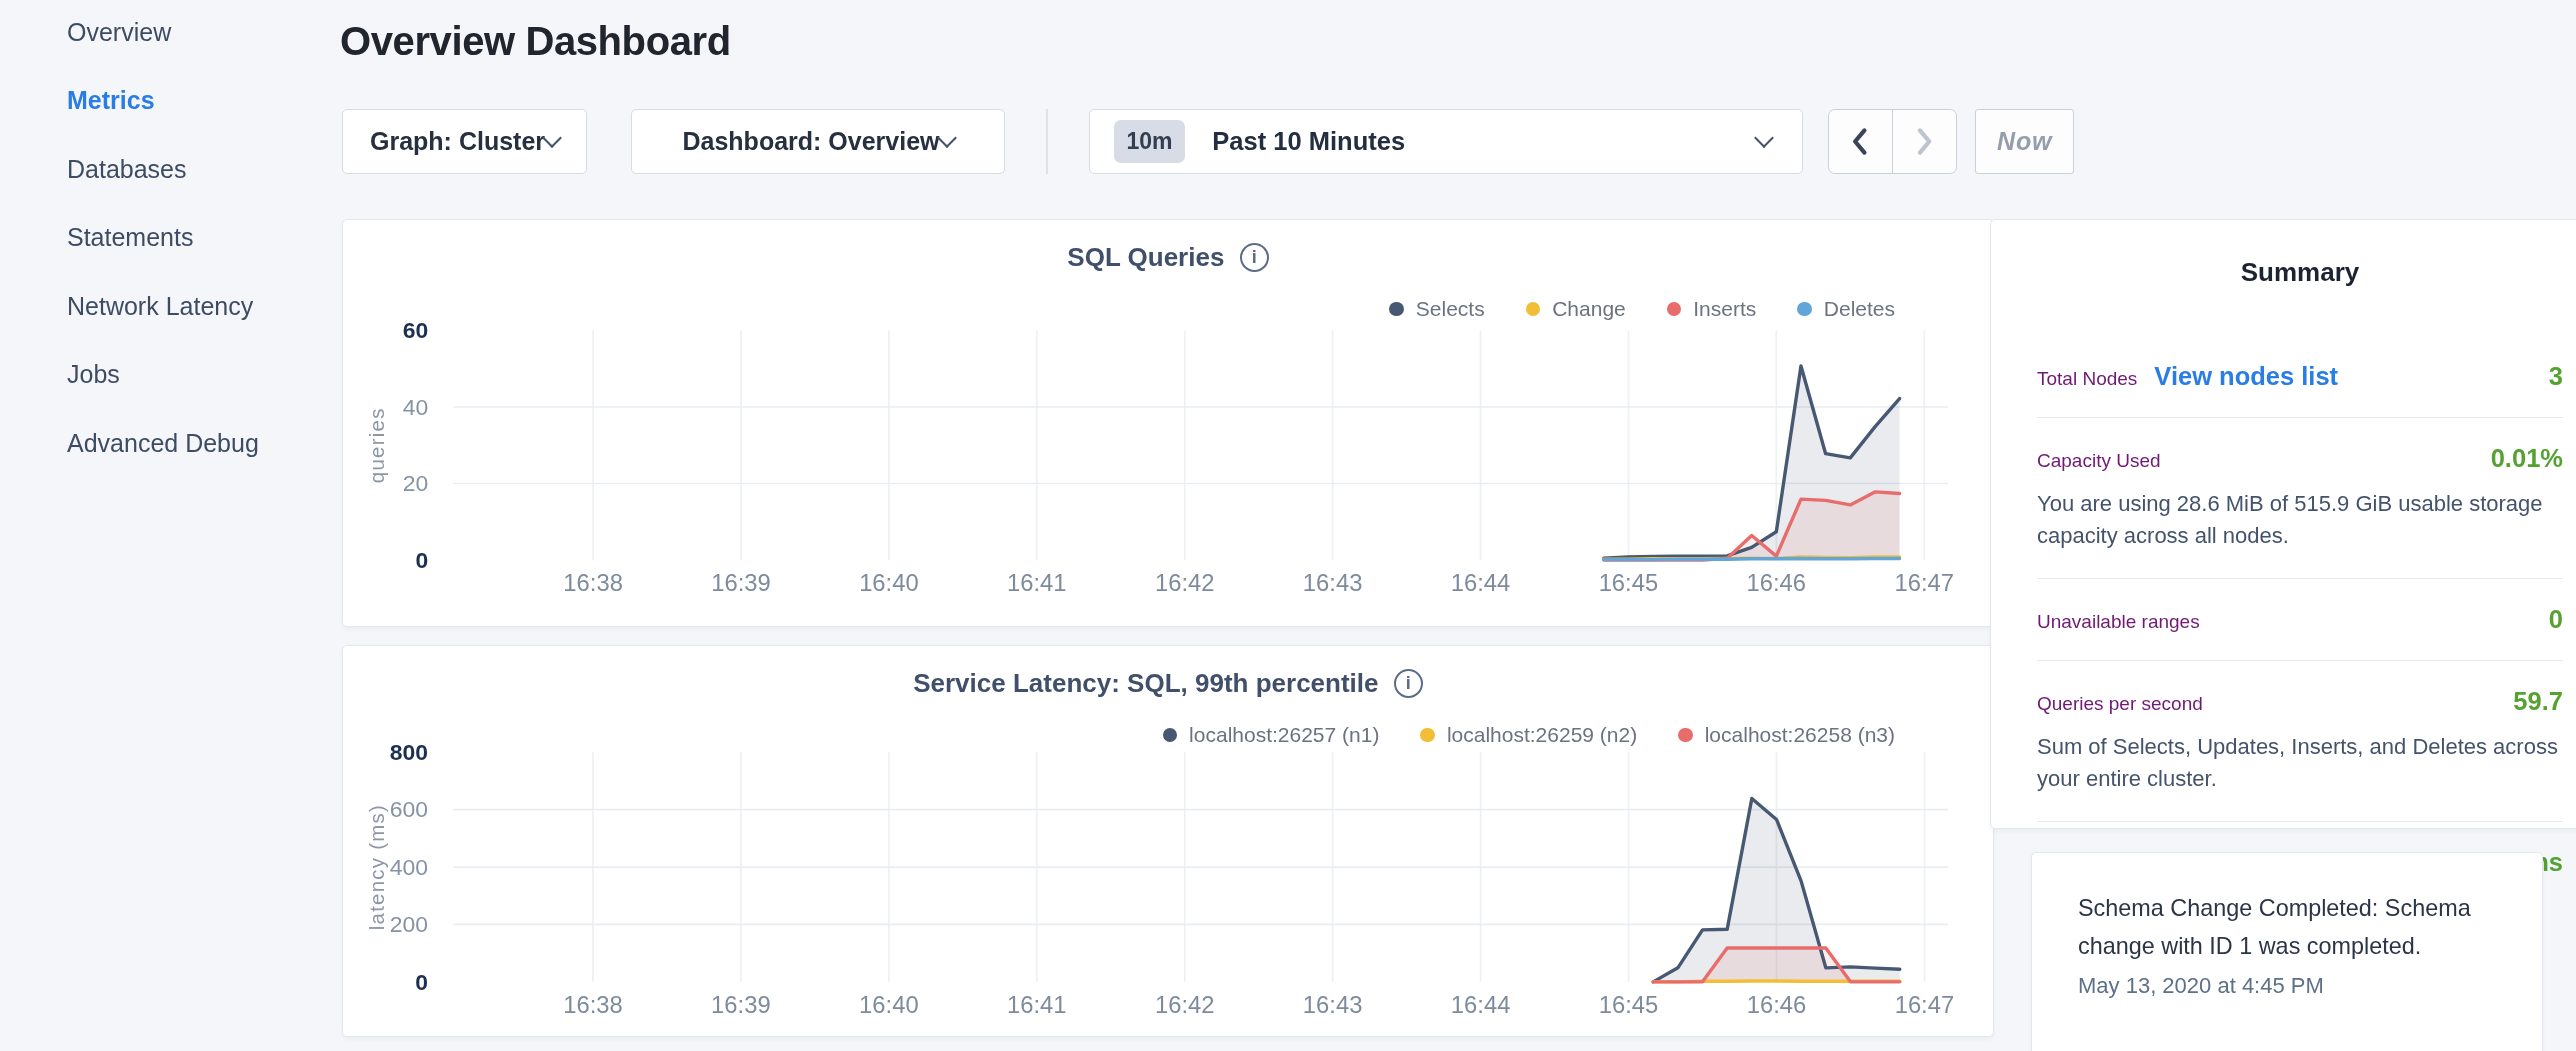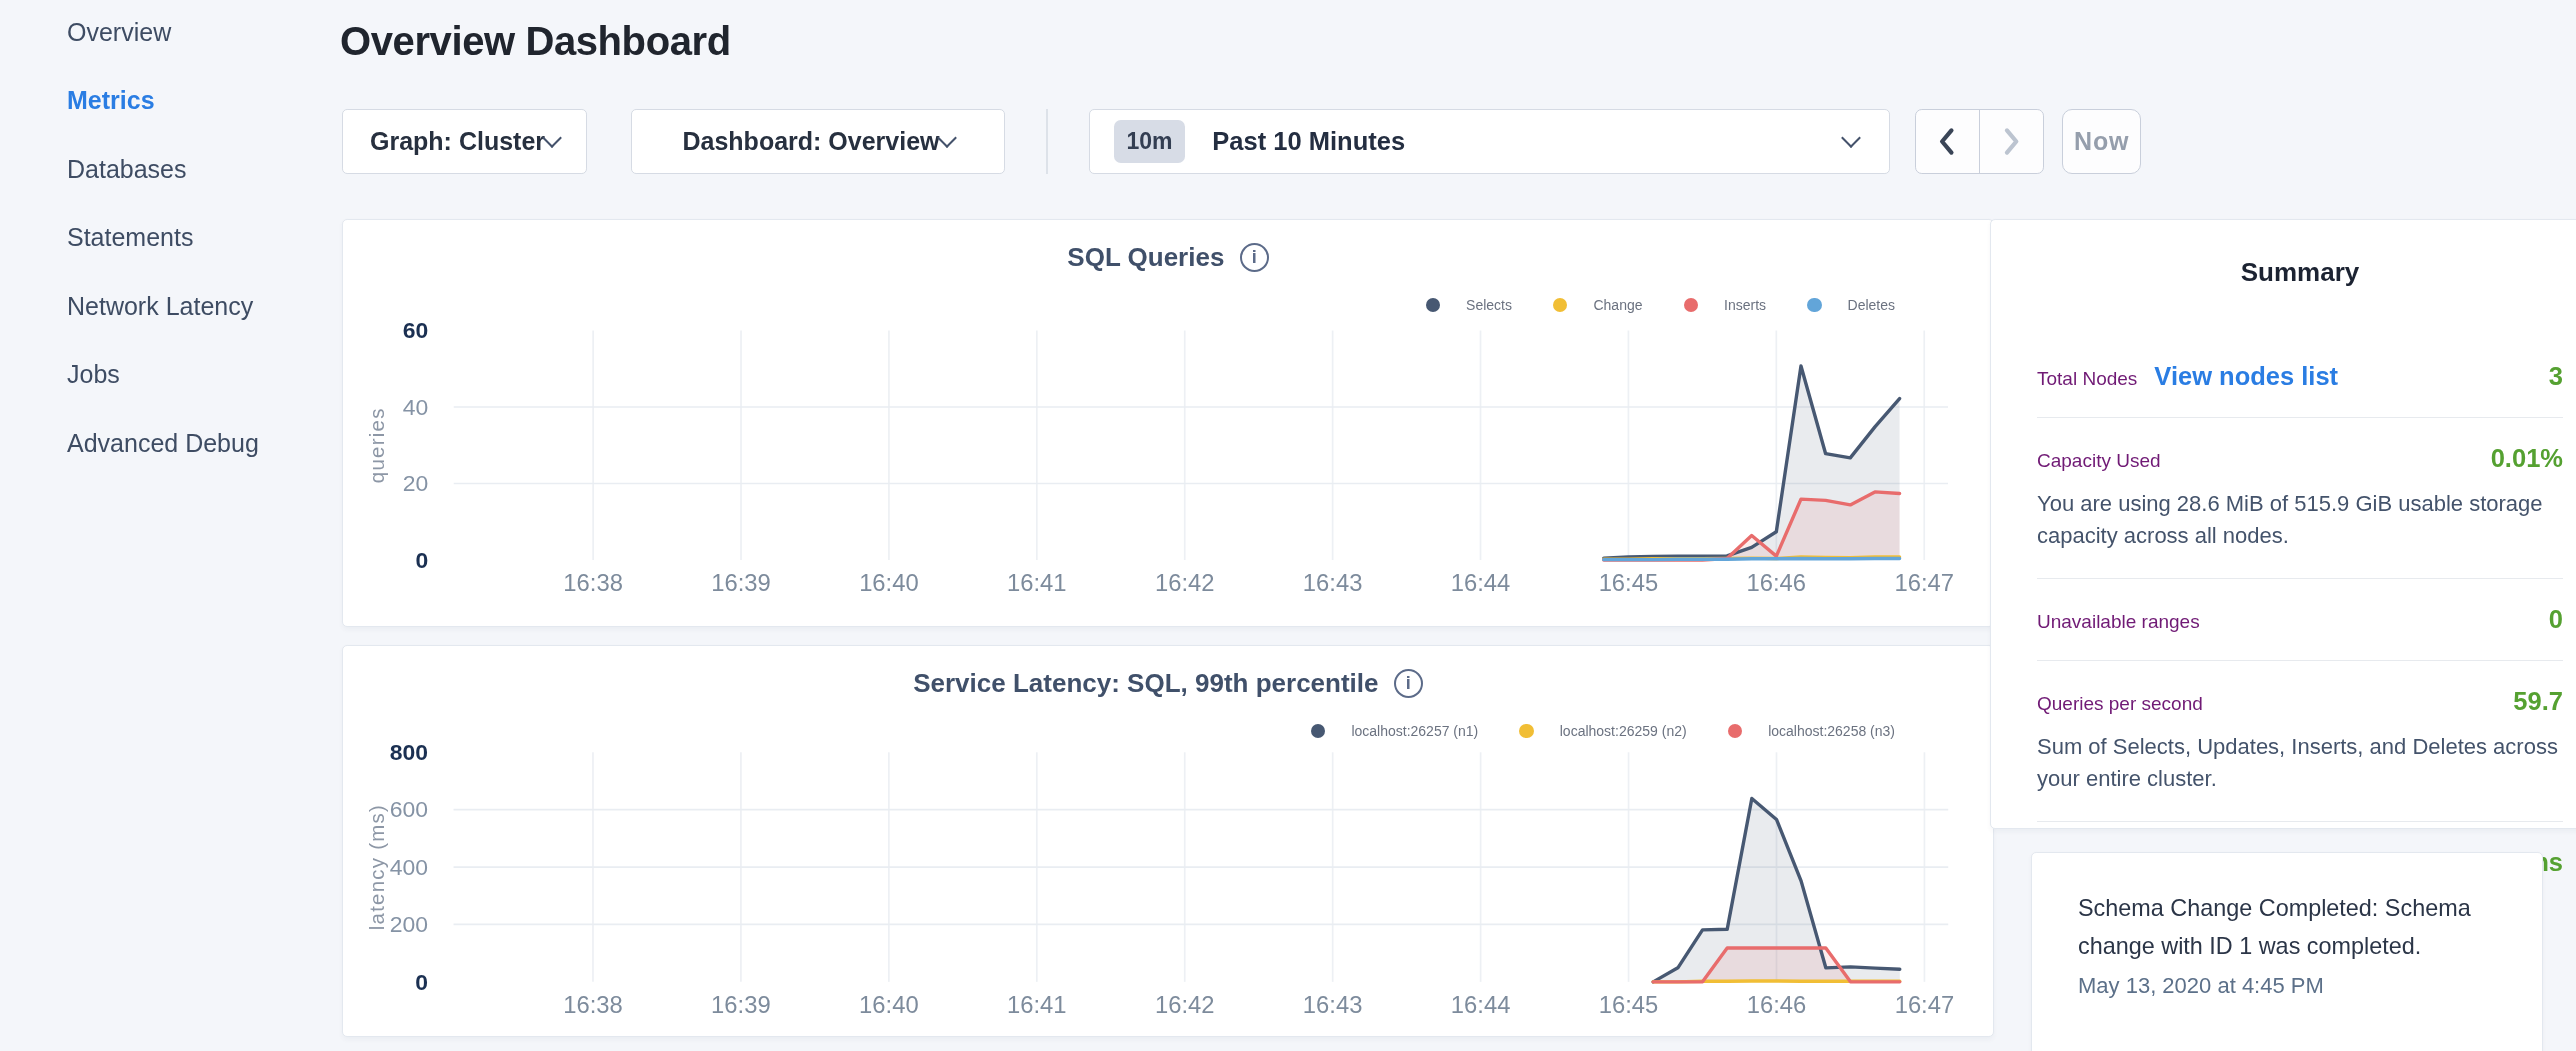--- a/index.html
+++ b/index.html
@@ -12,39 +12,39 @@
   .nav-item.active{color:#2a7de3;font-weight:bold;}
 
   
   .page-title{position:absolute;left:340px;top:18.7px;font-size:40px;font-weight:bold;color:#20252e;letter-spacing:-0.4px;}
   .toolbar{position:absolute;left:342px;top:109px;height:65px;display:flex;align-items:stretch;}
   .tb-btn{box-sizing:border-box;background:#fff;border:1.7px solid #d6dbe4;border-radius:5.1px;display:flex;align-items:center;justify-content:center;font-size:25px;font-weight:bold;color:#27303f;cursor:pointer;}
   .dd-graph{width:245px;}
   .dd-dash{width:374px;margin-left:44px;}
   .caret{width:12px;height:12px;border-right:2.6px solid #44526b;border-bottom:2.6px solid #44526b;transform:rotate(45deg);margin-top:-6.8px;}
   .tb-divider{width:1.7px;background:#dde2e9;margin:0 41px;}
-  .dd-time{width:801px;justify-content:flex-start;padding:11px 24px;}
+  .dd-time{width:714px;justify-content:flex-start;padding:11px 24px;}
   .time-badge{background:#d7dce6;color:#333e52;font-size:23px;font-weight:bold;padding:7.7px 12.8px;border-radius:6.8px;}
   .time-label{margin-left:27px;font-size:25.5px;color:#242e41;}
   .dd-time .caret{margin-left:auto;margin-right:6.8px;}
   .arrow-group{box-sizing:border-box;margin-left:25.5px;width:129px;background:#fdfdfe;border:1.7px solid #c9cfdb;border-radius:6.8px;display:flex;}
   .arrow-cell{flex:1;display:flex;align-items:center;justify-content:center;cursor:pointer;}
   .arrow-cell:first-child{border-right:1.7px solid #c9cfdb;}
-  .now-btn{box-sizing:border-box;margin-left:18px;width:79px;background:#fdfdfe;border:1.7px solid #c9cfdb;border-radius:10px;display:flex;align-items:center;justify-content:center;font-size:25px;font-weight:bold;color:#959eac;letter-spacing:0.9px;cursor:pointer;}
+  .now-btn{box-sizing:border-box;margin-left:18px;width:99px;background:#fdfdfe;border:1.7px solid #c9cfdb;border-radius:3px;display:flex;align-items:center;justify-content:center;font-size:25px;font-weight:bold;color:#959eac;letter-spacing:0.9px;cursor:pointer;font-style:italic;}
 
   
   .card{position:absolute;background:#fff;border:1.7px solid #e3e8ef;border-radius:5.1px;box-shadow:0 2.6px 5.1px rgba(36,48,68,.04);box-sizing:border-box;}
   .chart-card{left:342px;width:1652px;}
   #sql-card{top:219px;height:408px;}
   #latency-card{top:645px;height:392px;}
   .chart-title-row{position:absolute;top:22px;left:0;width:100%;display:flex;align-items:center;justify-content:center;gap:15.3px;}
   .chart-title{font-size:26px;font-weight:bold;color:#40506a;}
   .info-icon{box-sizing:border-box;width:29px;height:29px;border:2.6px solid #5c6b89;border-radius:50%;color:#5c6b89;font-size:18px;font-weight:bold;display:flex;align-items:center;justify-content:center;cursor:pointer;}
   .legend{position:absolute;top:77px;right:98px;display:flex;align-items:center;gap:41px;}
-  .legend-item{display:flex;align-items:center;gap:26px;font-size:14px;color:#6b7280;cursor:pointer;}
+  .legend-item{display:flex;align-items:center;gap:12px;font-size:21px;color:#6b7280;cursor:pointer;}
   .legend-dot{width:14.5px;height:14.5px;border-radius:50%;}
   svg.plot{position:absolute;left:0;top:0;}
 
   
   #summary-card{left:1990px;top:219px;width:620px;height:610px;padding:0 46px;}
   #events-card{left:2031px;top:852px;width:512px;height:357px;padding:0 46px;}
   .panel-title{text-align:center;font-size:26px;font-weight:bold;color:#1c2332;margin-top:37px;}
   .summary-rows{margin-top:48px;}
   .srow{padding:26px 0;border-bottom:1.7px solid #e7eaee;}
   .srow:last-child{border-bottom:none;}

